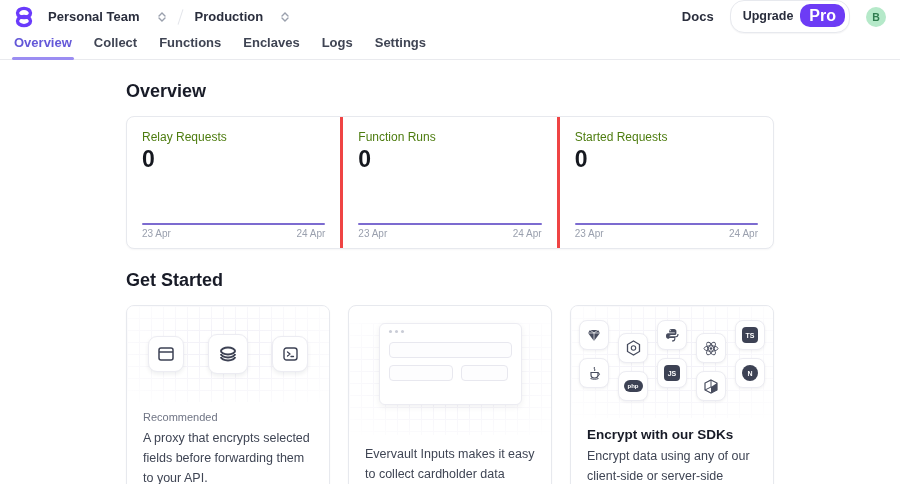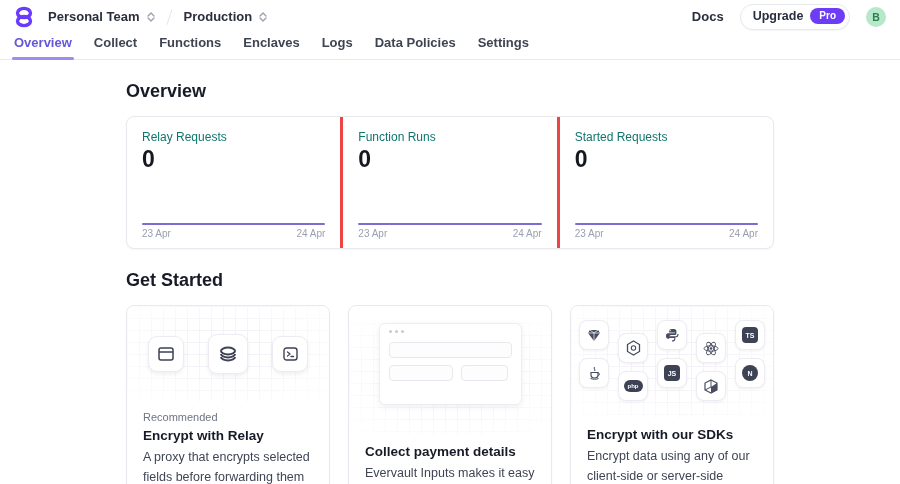--- a/index.html
+++ b/index.html
@@ -2,31 +2,31 @@
 <html><head>
 <meta charset="utf-8">
 <style>
   * { margin:0; padding:0; box-sizing:border-box; }
   html,body { width:900px; height:484px; overflow:hidden; background:#fff;
     font-family:"Liberation Sans", sans-serif; -webkit-font-smoothing:antialiased; }
 
   
   .topbar { height:33px; padding:0 14px; display:flex; align-items:center; }
   .logo-wrap { width:22px; height:24px; display:flex; align-items:center; margin-right:12px; }
-  .env-picker { display:flex; align-items:center; gap:5px; cursor:pointer; }
+  .env-picker { display:flex; align-items:center; gap:16px; cursor:pointer; }
   .env-name { font-size:13px; font-weight:700; color:#2a2e3d; }
   .sort-chev { display:flex; flex-direction:column; gap:1px; margin-left:2px; }
   .divider-slash { width:1px; height:16px; background:#e3e5ea; transform:rotate(18deg); margin:0 14px; }
   .topbar-right { margin-left:auto; display:flex; align-items:center; gap:16px; }
   .docs-link { font-size:13px; font-weight:600; color:#2a2e3d; cursor:pointer; }
   .upgrade-btn { display:flex; align-items:center; gap:7px; border:1px solid #e7e9ee;
     border-radius:14px; background:#fff; padding:3px 4px 5px 12px; cursor:pointer;
     box-shadow:0 1px 1px rgba(16,24,40,.04); }
   .upgrade-btn span.lbl { font-size:12.5px; font-weight:600; color:#2a2e3d; }
-  .pro-pill { background:#6d3cf5; color:#fff; font-size:10px; font-weight:700;
+  .pro-pill { background:#6d3cf5; color:#fff; font-size:16px; font-weight:700;
     border-radius:10px; padding:2.5px 9px; }
   .avatar { width:20px; height:20px; border-radius:50%; background:#b5e9c9; color:#2f7d4f;
     font-size:10.5px; font-weight:700; display:flex; align-items:center; justify-content:center; cursor:pointer; }
 
   
   .tabs { display:flex; gap:22px; padding:0 14px; border-bottom:1px solid #e9eaee; height:27px; }
   .tab { font-size:13px; font-weight:600; color:#3f4453; position:relative; cursor:pointer;
     display:flex; align-items:flex-start; padding-top:2px; }
   .tab.active { color:#6458d8; }
   .tab.active::after { content:""; position:absolute; left:-2px; right:-2px; bottom:-1px;
@@ -36,21 +36,21 @@
   .main { padding:0 126px; }
   .section-heading { font-size:18px; font-weight:700; color:#181b27; }
   .overview-heading { margin:21px 0 14px; }
   .getstarted-heading { margin:21px 0 14px; }
 
   
   .stats-card { display:flex; border:1px solid #e7e9ee; border-radius:8px; background:#fff;
     box-shadow:0 1px 2px rgba(16,24,40,.04); height:133px; overflow:hidden; }
   .stat-col { flex:1; padding:13px 15px 9px; display:flex; flex-direction:column; }
   .stat-col + .stat-col { border-left:3px solid #ef4444; }
-  .stat-label { font-size:12px; color:#0f766e; margin-bottom:3px; }
+  .stat-label { font-size:12px; color:#4d7c0f; margin-bottom:3px; }
   .stat-value { font-size:23px; font-weight:600; color:#15181f; line-height:1.1; }
   .spark { margin-top:auto; }
   .spark-line { height:2px; background:#7c6bd0; border-radius:1px; }
   .spark-dates { display:flex; justify-content:space-between; margin-top:3px; }
   .spark-dates span { font-size:10px; color:#9aa0ae; }
 
   
   .cards { display:grid; grid-template-columns:repeat(3,1fr); gap:18px; }
   .gs-card { border:1px solid #e7e9ee; border-radius:8px; background:#fff; height:240px;
     box-shadow:0 1px 2px rgba(16,24,40,.04); overflow:hidden; }
@@ -136,21 +136,20 @@
     <span class="avatar">B</span>
   </div>
 </header>
 
 <nav class="tabs">
   <span class="tab active">Overview</span>
   <span class="tab">Collect</span>
   <span class="tab">Functions</span>
   <span class="tab">Enclaves</span>
   <span class="tab">Logs</span>
-  <span class="tab">Data Policies</span>
   <span class="tab">Settings</span>
 </nav>
 
 <main class="main">
 
   <h2 class="section-heading overview-heading">Overview</h2>
 
   <section class="stats-card">
     <div class="stat-col">
       <span class="stat-label">Relay Requests</span>
@@ -209,21 +208,20 @@
         <span class="tile tile-sm">
           <svg width="15" height="14" viewBox="0 0 15 14">
               <rect x="1" y="1" width="13" height="12" rx="2.5" fill="none" stroke="#3d4254" stroke-width="1.4"></rect>
               <path d="M4.5 5 L7 7 L4.5 9" fill="none" stroke="#3d4254" stroke-width="1.3" stroke-linecap="round" stroke-linejoin="round"></path>
               <line x1="8" y1="9.5" x2="10.5" y2="9.5" stroke="#3d4254" stroke-width="1.3" stroke-linecap="round"></line>
             </svg>
         </span>
       </div>
       <div class="card-body">
         <div class="badge">Recommended</div>
-        <div class="card-title">Encrypt with Relay</div>
         <div class="card-desc">A proxy that encrypts selected fields before forwarding them to your API.</div>
 
       </div>
     </article>
 
     <article class="gs-card">
       <div class="illo illo-23">
         <div class="mock-window">
           <div class="mock-dots">
               <i></i>
@@ -231,21 +229,20 @@
               <i></i>
             </div>
           <div class="mock-input w-full"></div>
           <div class="mock-row">
             <div class="mock-input w-a"></div>
             <div class="mock-input w-b"></div>
           </div>
         </div>
       </div>
       <div class="card-body">
-        <div class="card-title">Collect payment details</div>
         <div class="card-desc">Evervault Inputs makes it easy to collect cardholder data securely in the browser.</div>
 
       </div>
     </article>
 
     <article class="gs-card">
       <div class="illo illo-23">
         <div class="sdk-grid">
           <div class="sdk-col">
             <span class="sdk-tile">

